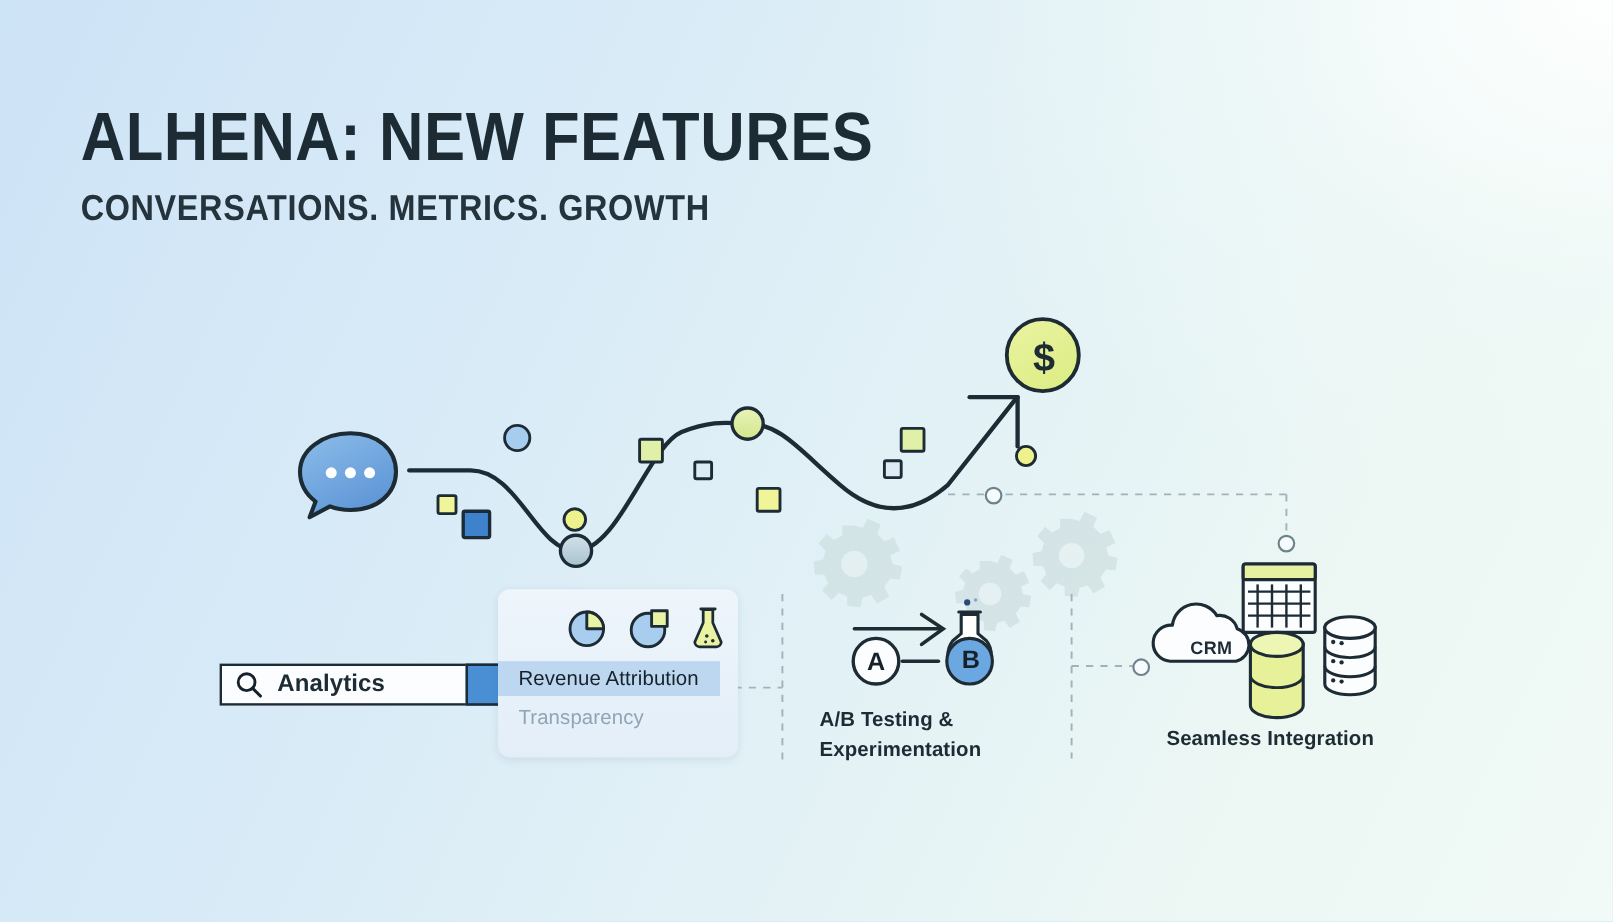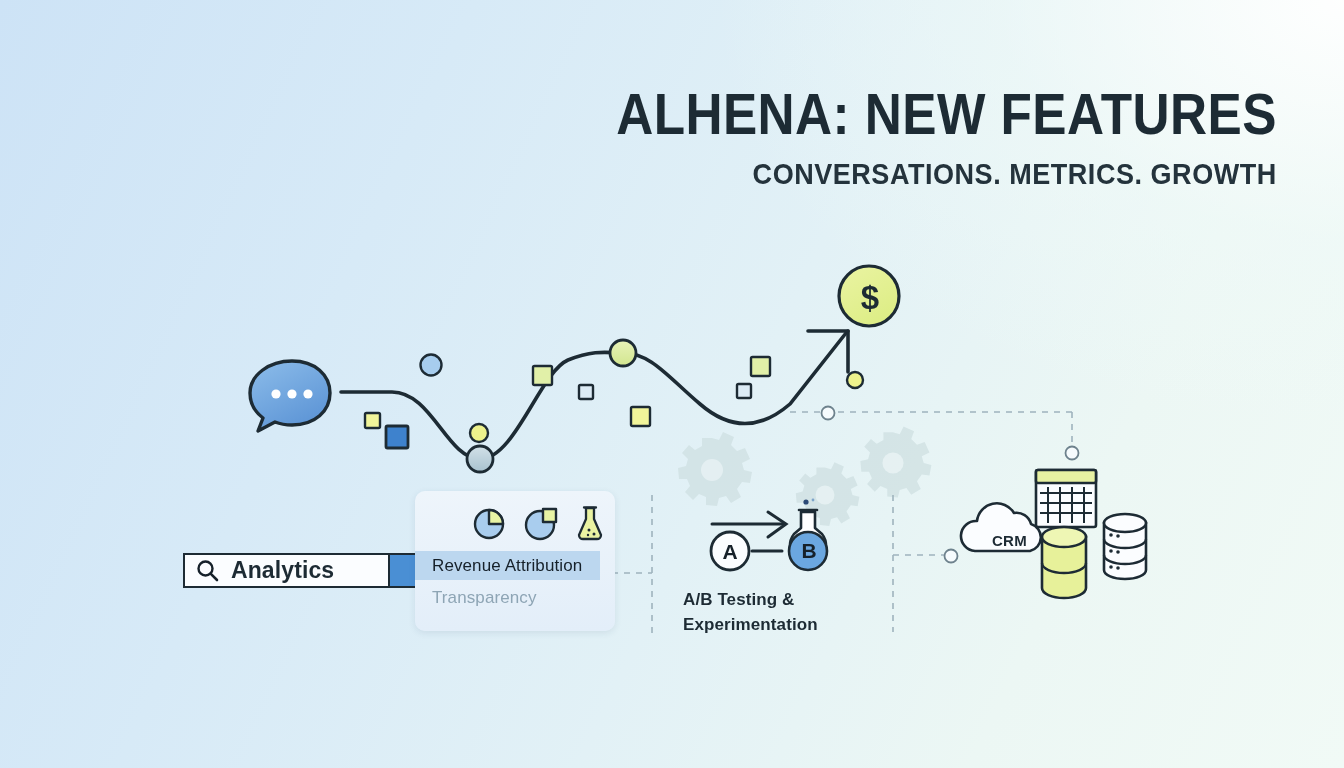--- a/index.html
+++ b/index.html
@@ -9,21 +9,21 @@
     background:#d8eaf8;
   }
   #stage{
     position:relative;width:1344px;height:768px;
     background:
       radial-gradient(ellipse 900px 620px at 100% 0%, rgba(255,255,255,0.95) 0%, rgba(240,250,248,0.55) 38%, rgba(240,250,248,0) 70%),
       linear-gradient(115deg,#cde3f6 0%,#d7eaf7 28%,#e2f1f6 55%,#ecf7f4 78%,#f1faf6 100%);
     overflow:hidden;
   }
   
-  #header{position:absolute;top:86px;left:0;width:1344px;text-align:right;}
+  #header{position:absolute;top:86px;left:0;width:1344px;text-align:left;}
   #title{
     font-family:"Liberation Sans Narrow","Liberation Sans",sans-serif;
     font-size:57px;font-weight:bold;letter-spacing:0.5px;
     color:#1d2b34;line-height:1;
     transform:scaleX(0.9);transform-origin:center;
     margin:0;
   }
   #subtitle{
     font-family:"Liberation Sans Narrow","Liberation Sans",sans-serif;
     font-size:30px;font-weight:bold;letter-spacing:0.6px;
@@ -33,21 +33,21 @@
   
   .layer{position:absolute;top:0;left:0;width:1344px;height:768px;}
   
   #searchbar{
     position:absolute;left:183px;top:553px;width:232px;height:35px;
     background:#fbfdff;border:2.5px solid #1d2b34;box-sizing:border-box;
     display:flex;align-items:center;
   }
   #searchbar .mag{margin-left:11px;display:block;}
   #search-text{
-    margin-left:12px;font-size:23px;font-weight:bold;color:#1d2b34;
+    margin-left:12px;font-size:20px;font-weight:bold;color:#1d2b34;
     letter-spacing:0.1px;
   }
   #search-btn{
     position:absolute;left:388px;top:553px;width:36px;height:35px;
     background:#4a8fd4;border:2.5px solid #1d2b34;box-sizing:border-box;
   }
   
   #dropdown{
     position:absolute;left:415px;top:491px;width:200px;height:140px;
     background:linear-gradient(180deg,#eef5fb 0%,#e3eef9 100%);
@@ -287,14 +287,15 @@
       <path d="M1104,555 A21,9 0 0,0 1146,555" fill="none" stroke="#1d2b34" stroke-width="2.4"></path>
       <circle cx="1111" cy="535" r="1.8" fill="#1d2b34"></circle>
         <circle cx="1118" cy="536" r="1.8" fill="#1d2b34"></circle>
       <circle cx="1111" cy="551" r="1.8" fill="#1d2b34"></circle>
         <circle cx="1118" cy="552" r="1.8" fill="#1d2b34"></circle>
       <circle cx="1111" cy="567" r="1.8" fill="#1d2b34"></circle>
         <circle cx="1118" cy="568" r="1.8" fill="#1d2b34"></circle>
     </g>
   </svg>
   <div id="crm-text">CRM</div>
+  <div class="seclabel" id="label-int">Seamless Integration</div>
 
 </div>
 
 </body></html>

